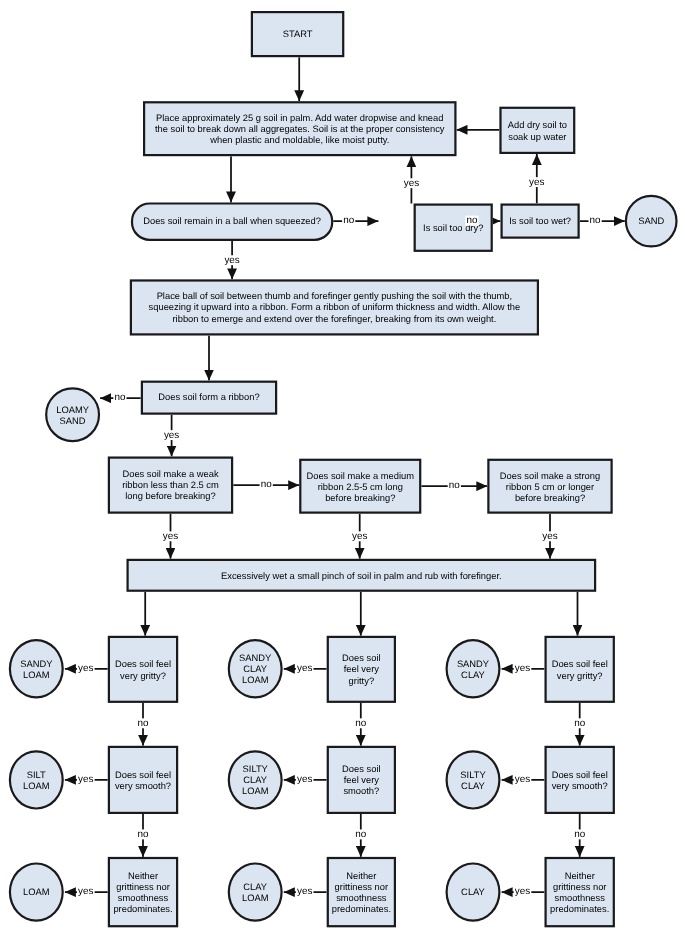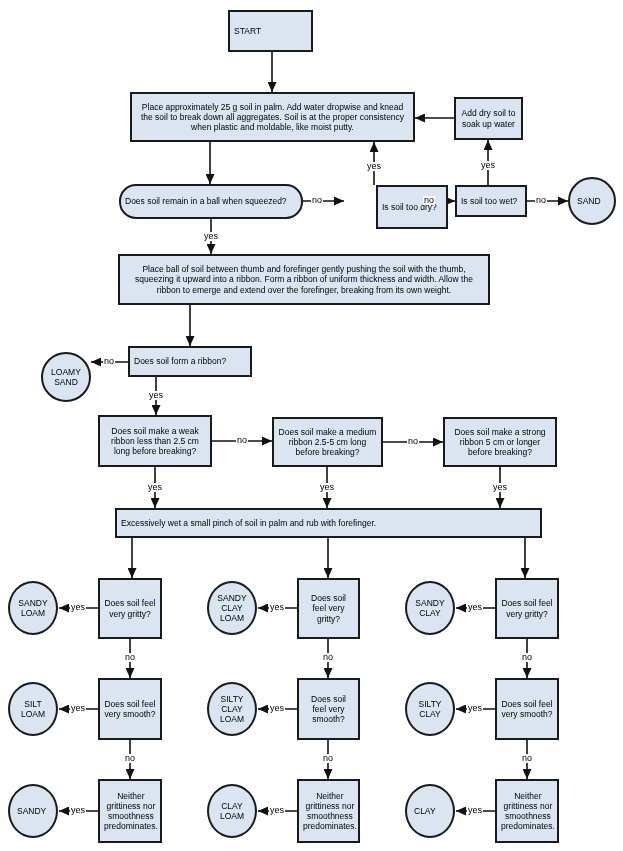--- a/index.html
+++ b/index.html
@@ -19,21 +19,21 @@
     overflow:hidden;
   }
   #edges-svg{position:absolute;left:0;top:0;width:623px;height:851px;}
   #edges-svg line{stroke:var(--line-color);stroke-width:1.6;}
   #arrowhead path{fill:var(--line-color);}
   .node{
     position:absolute;
     box-sizing:border-box;
     background:var(--node-fill);
     border:2px solid var(--node-border);
-    display:flex;align-items:center;justify-content:flex-start;
+    display:flex;align-items:center;justify-content:center;
     text-align:center;
     font-size:8.5px;line-height:1.18;
     padding:1px 4px;
   }
   .node.ellipse{border-radius:50%;padding:1px 7px;}
   .edge-label{
     position:absolute;
     transform:translate(-50%,-55%);
     background:var(--label-bg);
     font-size:9px;line-height:1;
@@ -169,21 +169,21 @@
       <div class="node ellipse" style="left: 8px; top: 682px; width: 50px; height: 54px;">
         <span>SILT LOAM</span>
       </div>
       <div class="node ellipse" style="left: 207px; top: 682px; width: 50px; height: 54px;">
         <span>SILTY CLAY LOAM</span>
       </div>
       <div class="node ellipse" style="left: 405px; top: 682px; width: 50px; height: 54px;">
         <span>SILTY CLAY</span>
       </div>
       <div class="node ellipse" style="left: 8px; top: 784px; width: 50px; height: 54px;">
-        <span>SANDY</span>
+        <span>LOAM</span>
       </div>
       <div class="node ellipse" style="left: 207px; top: 784px; width: 50px; height: 54px;">
         <span>CLAY LOAM</span>
       </div>
       <div class="node ellipse" style="left: 405px; top: 784px; width: 50px; height: 54px;">
         <span>CLAY</span>
       </div>
     </div>
   <div id="labels-layer">
       <div class="edge-label" style="left: 317px; top: 201px;">no</div>

